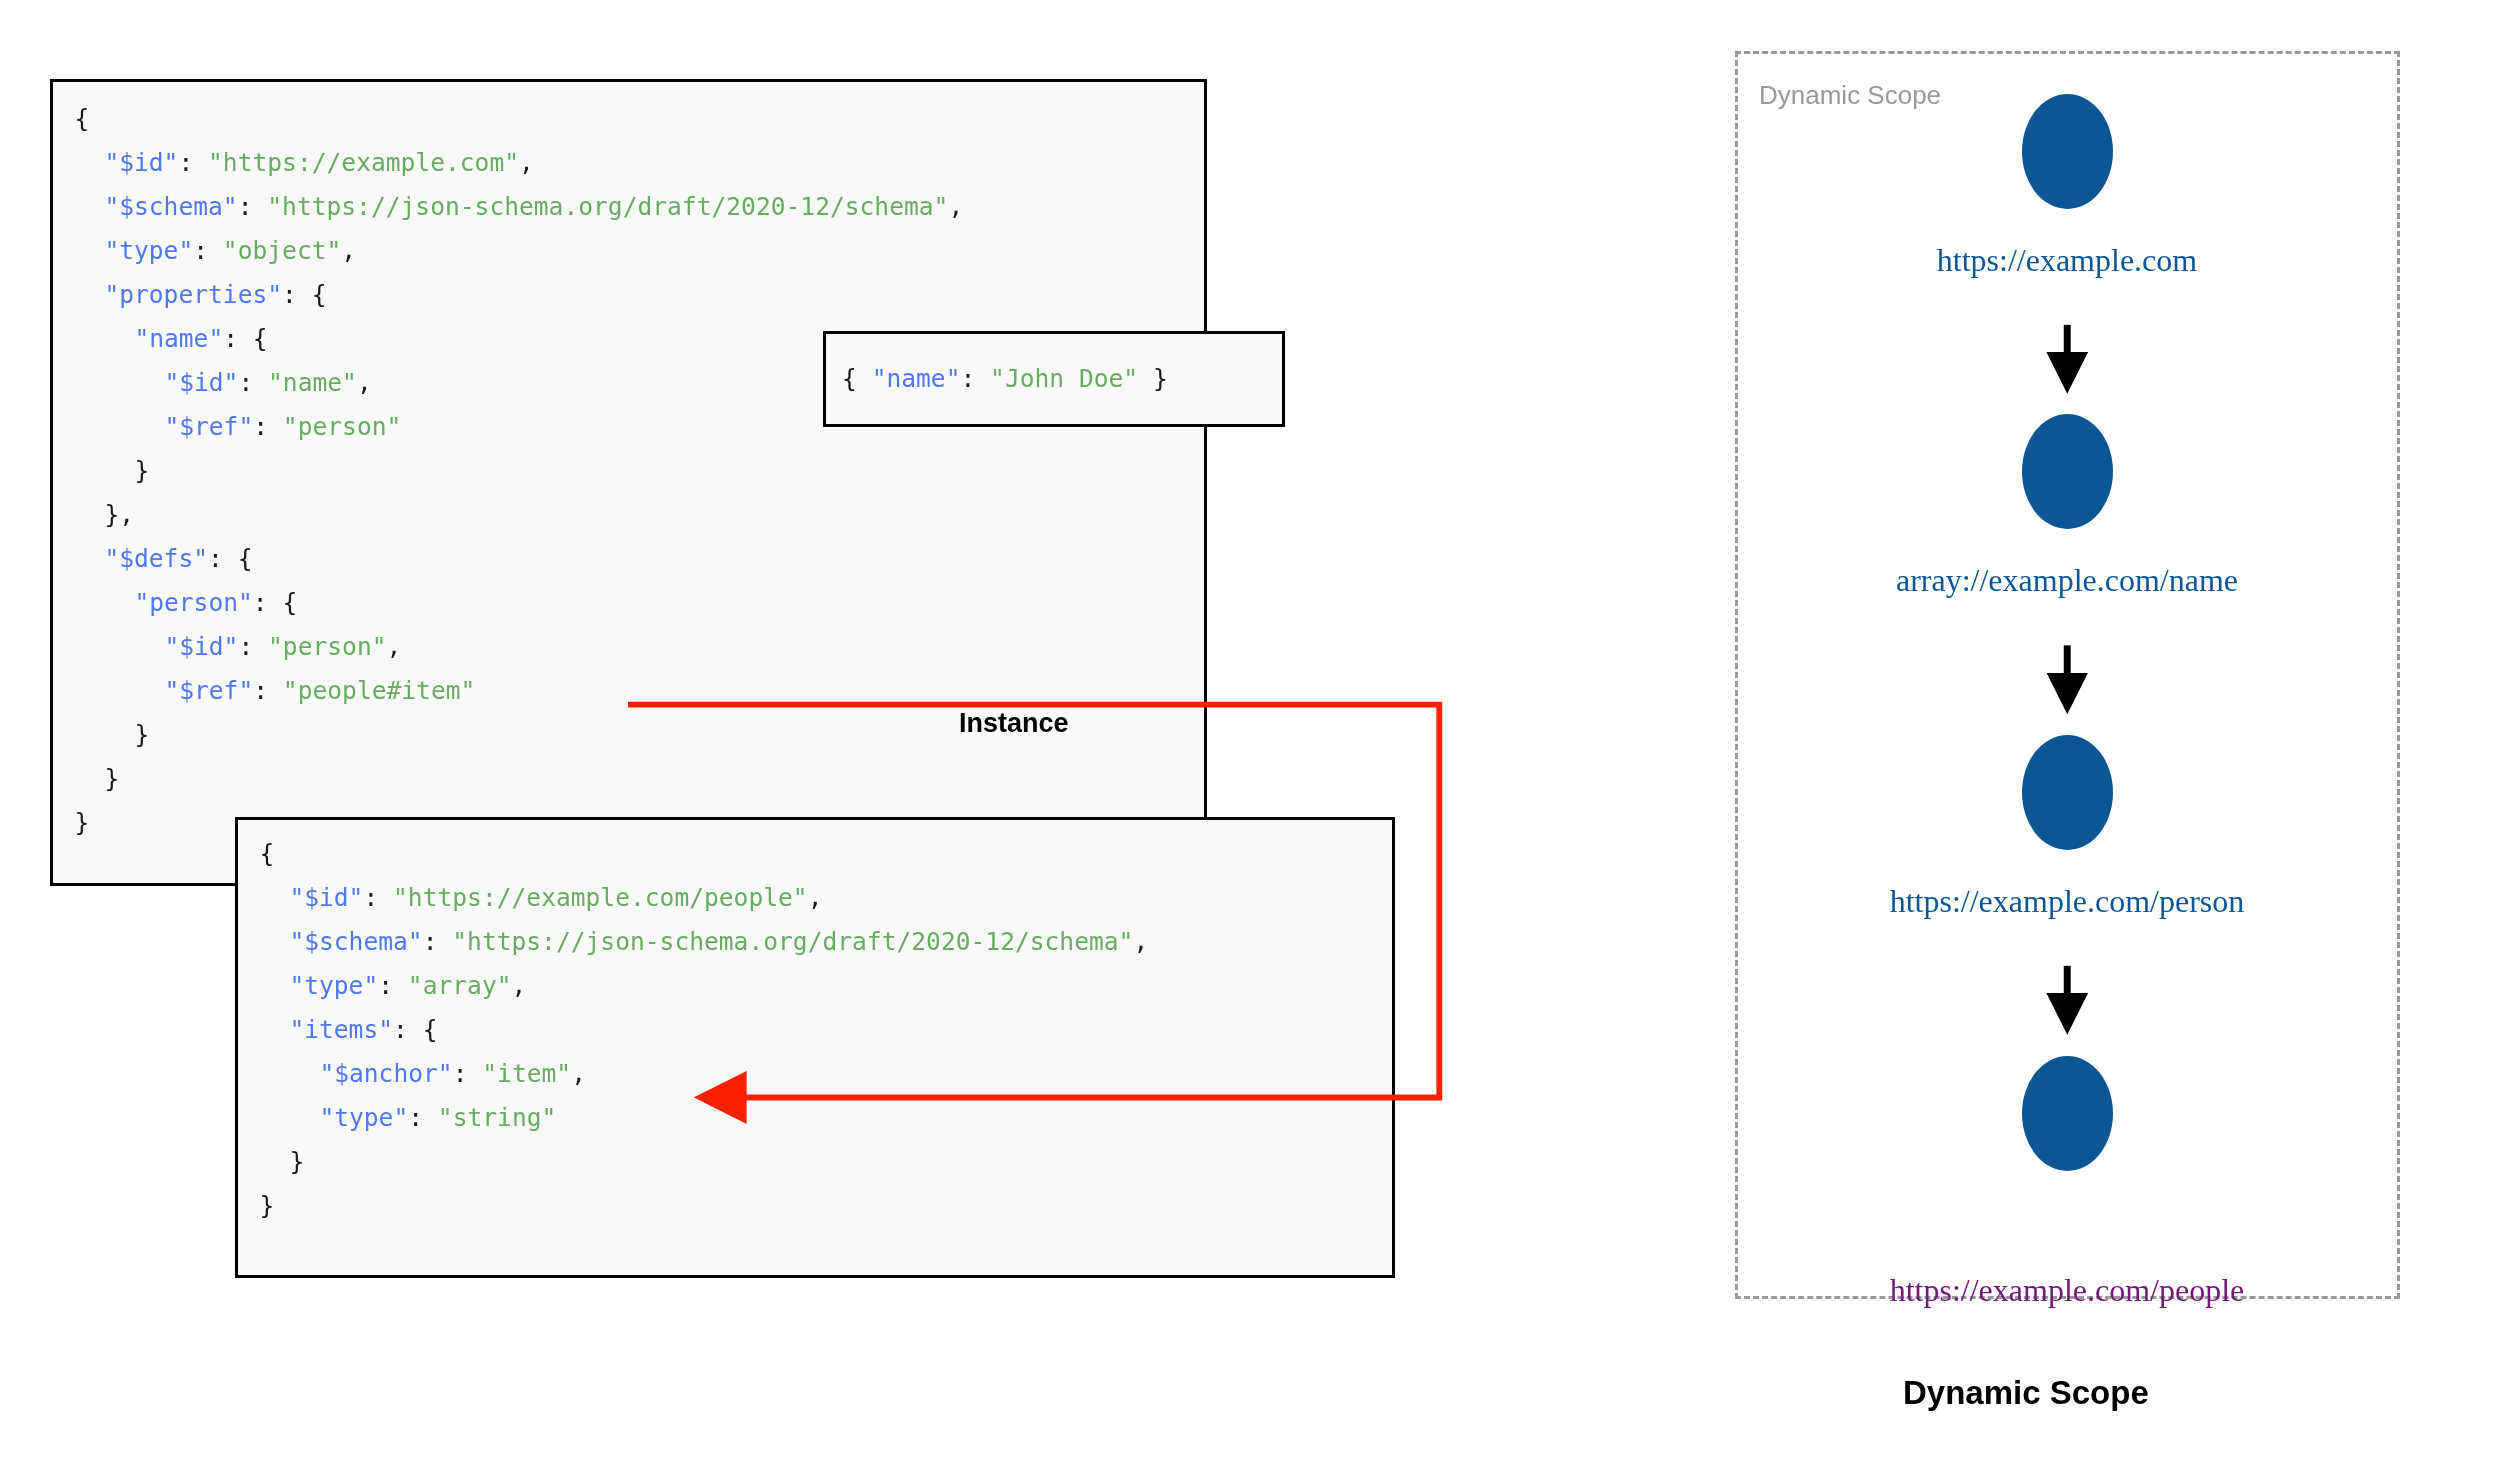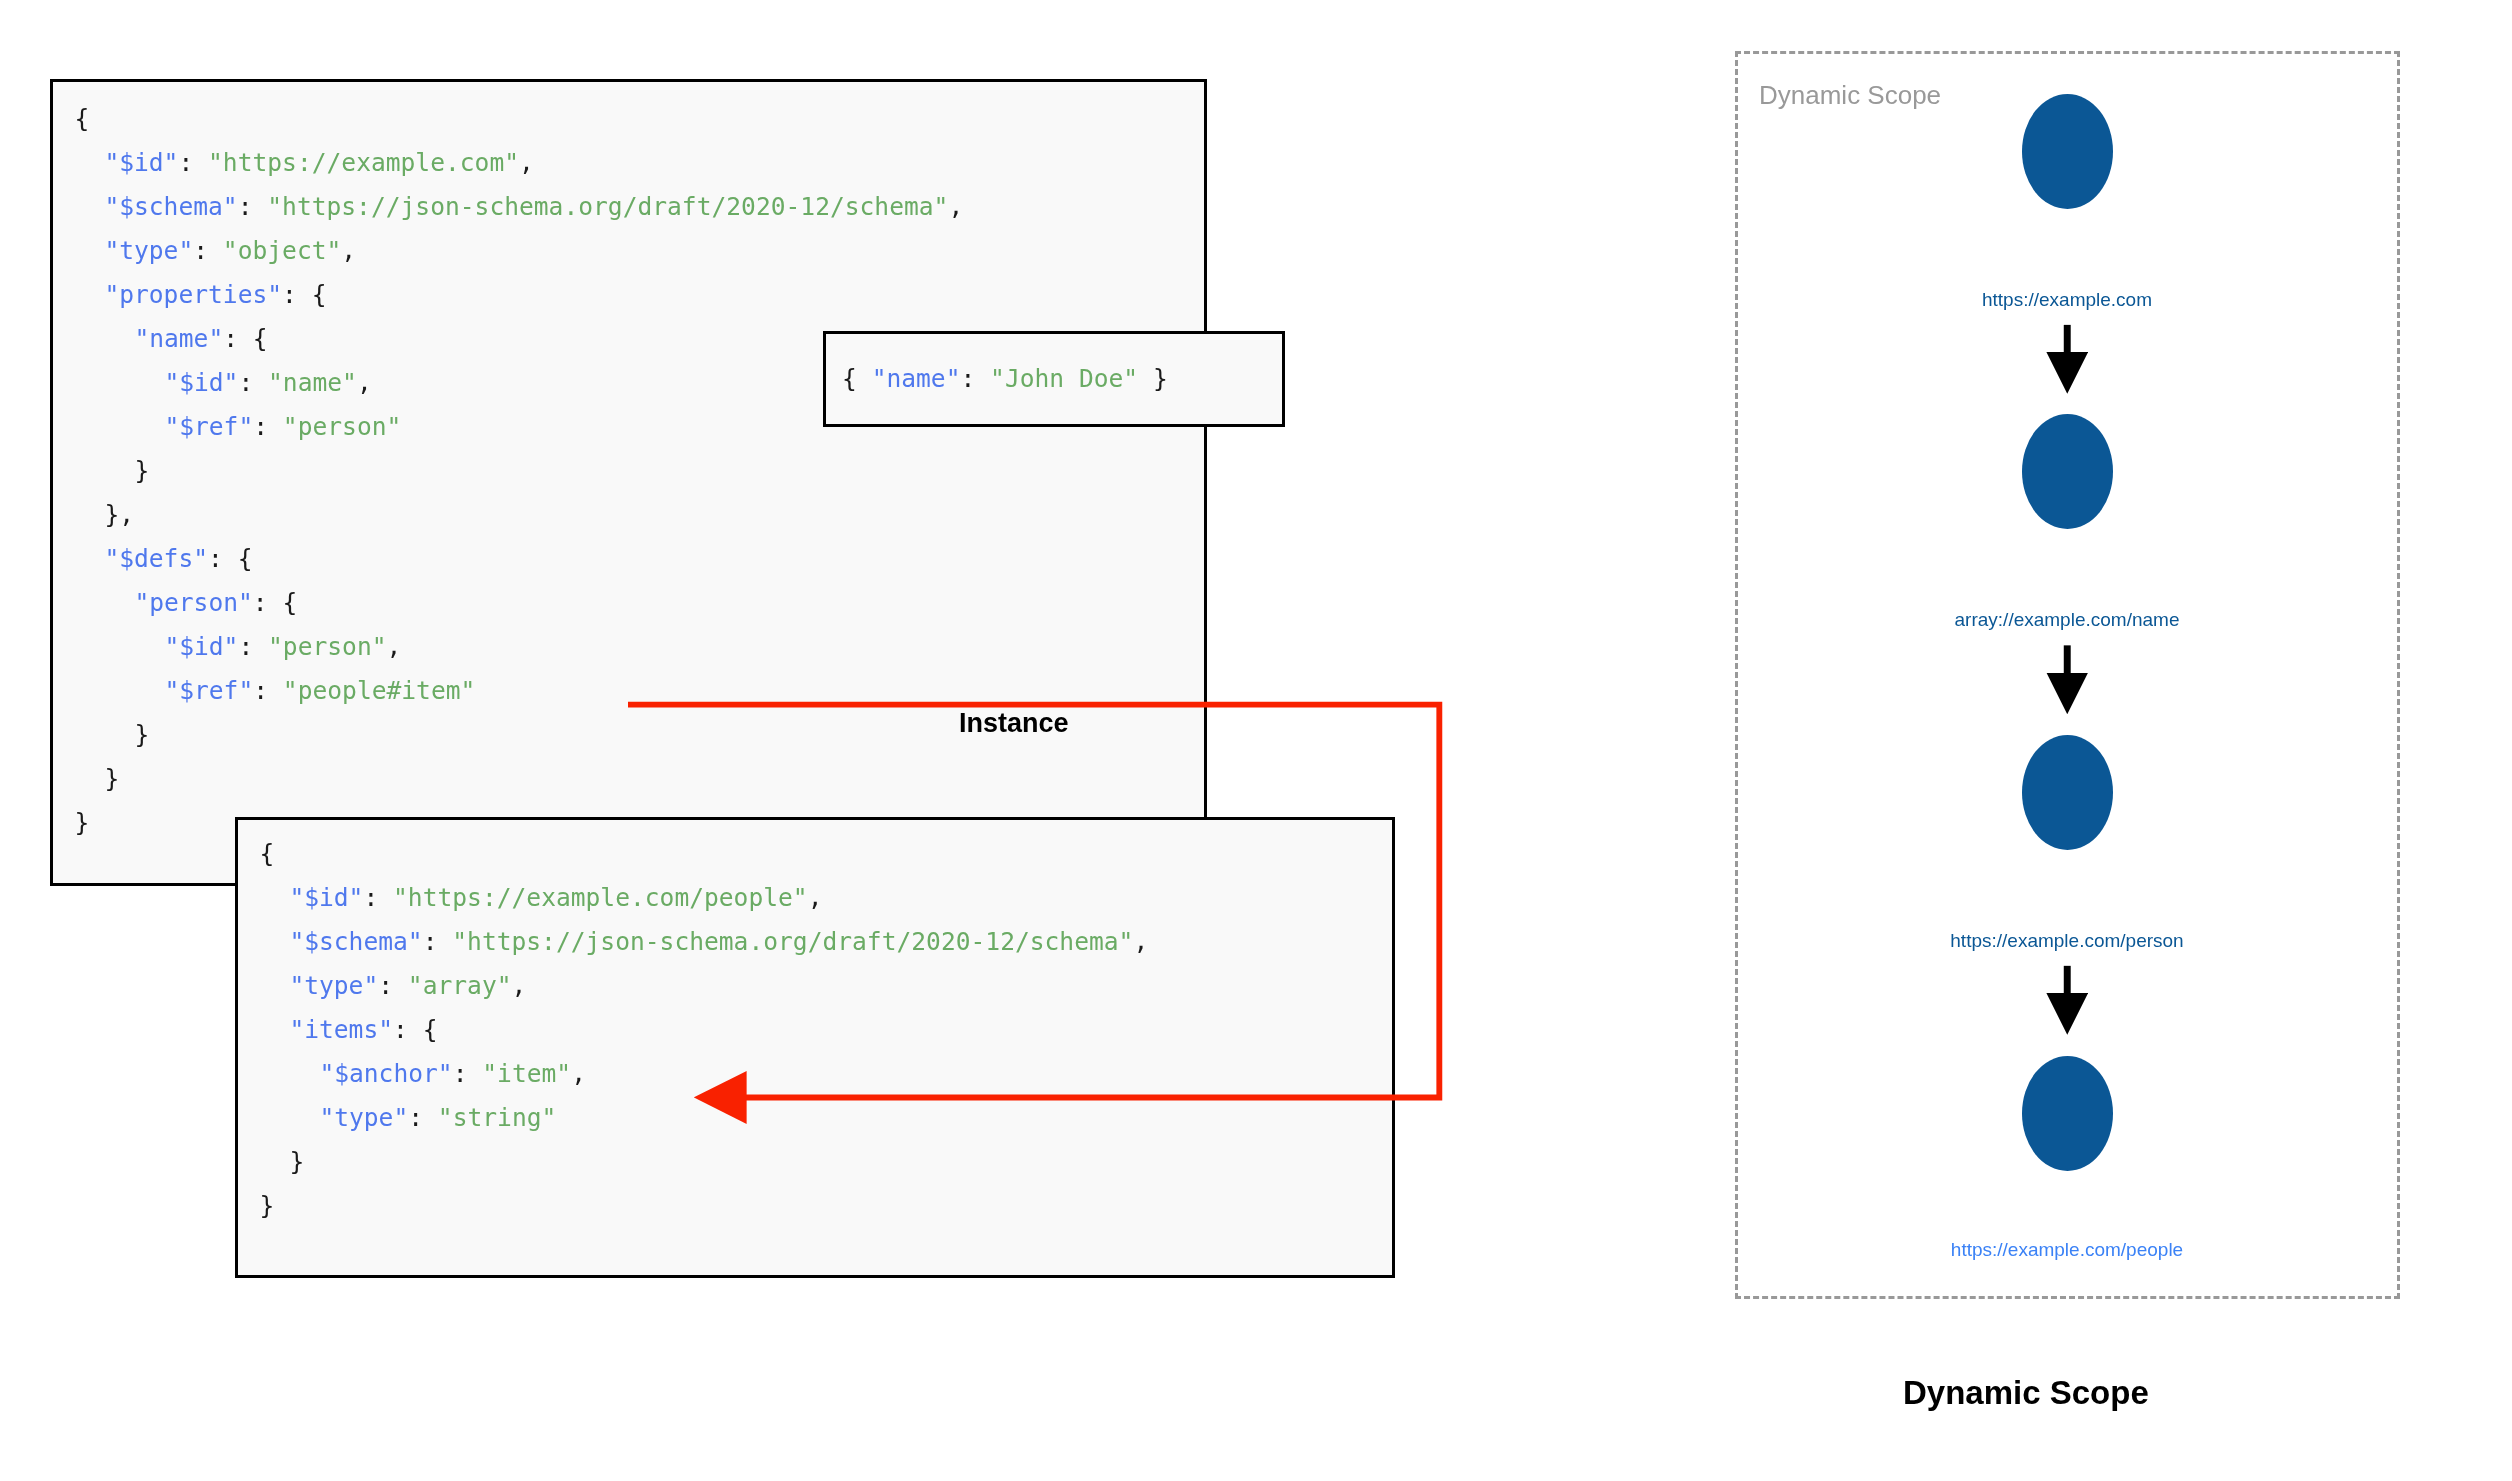--- a/index.html
+++ b/index.html
@@ -36,22 +36,22 @@
   #right-caption{left:1903px;top:1374px;font-size:33px;font-weight:bold;}
 
   
   #dynamic-scope-panel{position:absolute;left:1735px;top:51px;width:665px;height:1248px;
         border:3.2px dashed #999999;box-sizing:border-box;background:transparent;z-index:2;}
   #dynamic-scope-label{position:absolute;left:1759px;top:80px;font-size:26px;color:#999999;z-index:3;}
 
   .scope-node{position:absolute;z-index:3;}
   .scope-ellipse{position:absolute;background:#0B5795;border-radius:50%;}
   .scope-label{position:absolute;white-space:nowrap;color:#0B5795;
-        font-family:Liberation Sans, sans-serif;font-size:19px;
-        text-align:center;margin-top:47px;}
+        font-family:Liberation Serif, serif;font-size:32px;
+        text-align:center;}
   #scope-arrows{position:absolute;left:1735px;top:51px;width:665px;height:1248px;z-index:3;pointer-events:none;}
 </style>
 </head>
 <body>
 
 <div class="stage">
 
   <div class="codebox" id="schema-root-box">
     <div class="code" id="schema-root-code"><div style="padding-left: 0px;"><span class="p">{</span></div><div style="padding-left: 30px;"><span class="k">"$id"</span><span class="p">: </span><span class="s">"https://example.com"</span><span class="p">,</span></div><div style="padding-left: 30px;"><span class="k">"$schema"</span><span class="p">: </span><span class="s">"https://json-schema.org/draft/2020-12/schema"</span><span class="p">,</span></div><div style="padding-left: 30px;"><span class="k">"type"</span><span class="p">: </span><span class="s">"object"</span><span class="p">,</span></div><div style="padding-left: 30px;"><span class="k">"properties"</span><span class="p">: {</span></div><div style="padding-left: 60px;"><span class="k">"name"</span><span class="p">: {</span></div><div style="padding-left: 90px;"><span class="k">"$id"</span><span class="p">: </span><span class="s">"name"</span><span class="p">,</span></div><div style="padding-left: 90px;"><span class="k">"$ref"</span><span class="p">: </span><span class="s">"person"</span></div><div style="padding-left: 60px;"><span class="p">}</span></div><div style="padding-left: 30px;"><span class="p">},</span></div><div style="padding-left: 30px;"><span class="k">"$defs"</span><span class="p">: {</span></div><div style="padding-left: 60px;"><span class="k">"person"</span><span class="p">: {</span></div><div style="padding-left: 90px;"><span class="k">"$id"</span><span class="p">: </span><span class="s">"person"</span><span class="p">,</span></div><div style="padding-left: 90px;"><span class="k">"$ref"</span><span class="p">: </span><span class="s">"people#item"</span></div><div style="padding-left: 60px;"><span class="p">}</span></div><div style="padding-left: 30px;"><span class="p">}</span></div><div style="padding-left: 0px;"><span class="p">}</span></div></div>
   </div>
@@ -97,20 +97,20 @@
       <div class="scope-node">
         <div class="scope-ellipse" style="left: 2022px; top: 414px; width: 91px; height: 115px; background-color: rgb(11, 87, 149);"></div>
         <div class="scope-label" style="left: 1745px; top: 562px; width: 644px; color: rgb(11, 87, 149);">array://example.com/name</div>
       </div>
       <div class="scope-node">
         <div class="scope-ellipse" style="left: 2022px; top: 735px; width: 91px; height: 115px; background-color: rgb(11, 87, 149);"></div>
         <div class="scope-label" style="left: 1745px; top: 883px; width: 644px; color: rgb(11, 87, 149);">https://example.com/person</div>
       </div>
       <div class="scope-node">
         <div class="scope-ellipse" style="left: 2022px; top: 1056px; width: 91px; height: 115px; background-color: rgb(11, 87, 149);"></div>
-        <div class="scope-label" style="left: 1745px; top: 1192px; width: 644px; color: #3b82f6;">https://example.com/people</div>
+        <div class="scope-label" style="left: 1745px; top: 1272px; width: 644px; color: #701a75;">https://example.com/people</div>
       </div>
     </div>
 
   <div class="caption" id="right-caption">Dynamic Scope</div>
 
 </div>
 
 
 </body></html>

